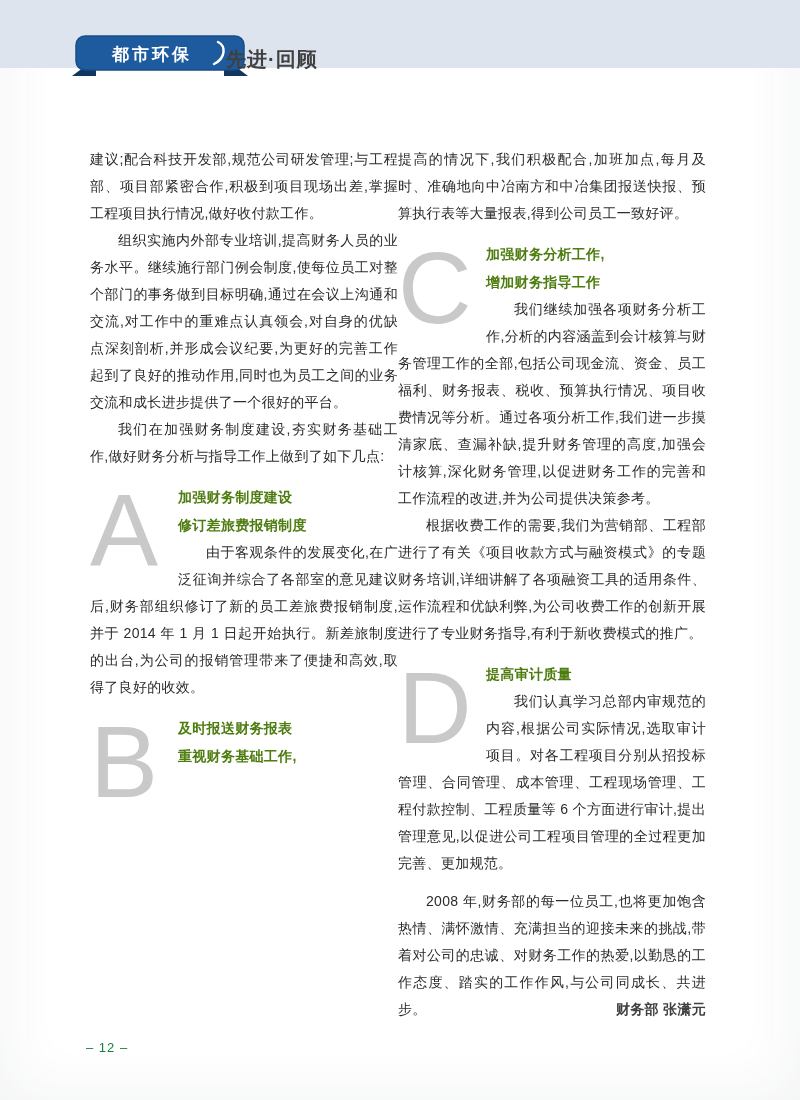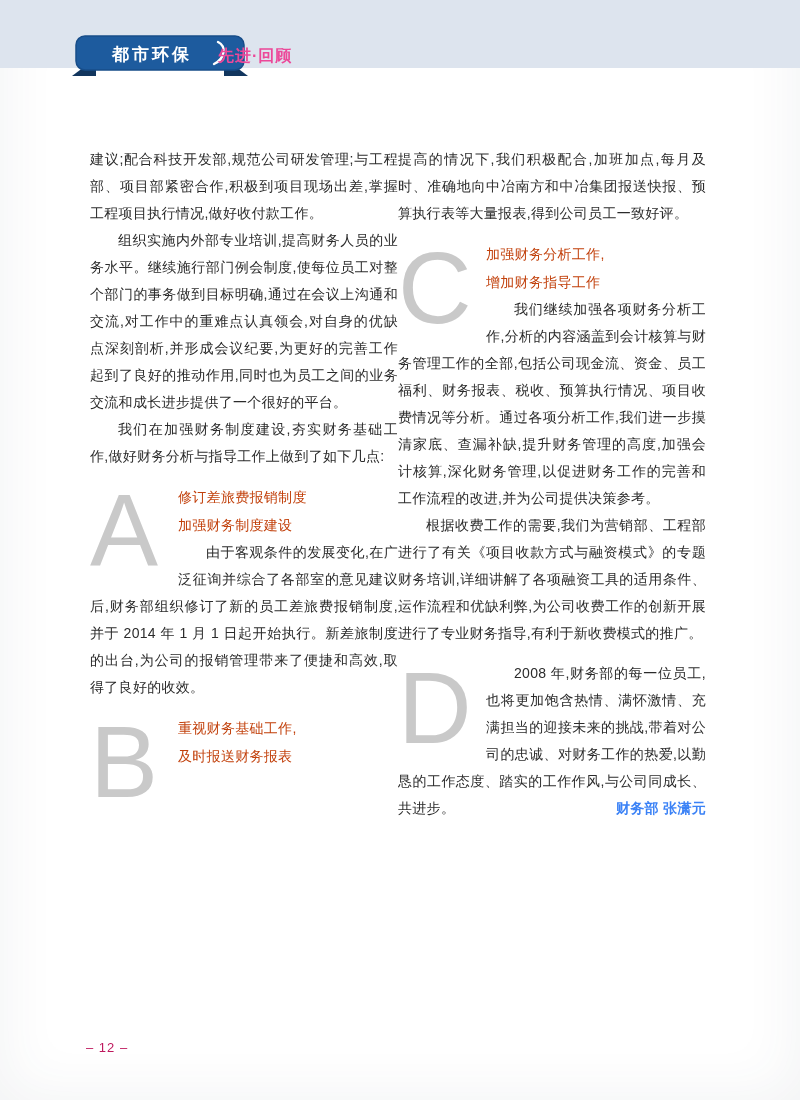--- a/index.html
+++ b/index.html
@@ -10,54 +10,54 @@
     font-family:"Liberation Sans", sans-serif;
     box-shadow: inset 0 0 60px rgba(60,70,90,0.07);
   }
   
   .band {
     position:absolute; left:0; top:0; width:800px; height:68px;
     background:#dde4ee;
   }
   .badge-wrap { position:absolute; left:68px; top:34px; width:184px; height:48px; }
   .section-label {
-    position:absolute; left:218px; top:46px;
-    font-size:16px; font-weight:bold; color:#ec4899; letter-spacing:1px;
+    position:absolute; left:226px; top:46px;
+    font-size:20px; font-weight:bold; color:#404040; letter-spacing:1px;
   }
   
   .content {
     position:absolute; left:90px; top:146px; width:628px;
     display:flex; 
     color:#2b2b2b; font-size:14px; line-height:27px;
     text-align:justify; letter-spacing:0.3px;
   }
   .col { width:308px; }
   p.body-p { margin:0; }
   p.indent { text-indent:2em; }
   
   .section { margin-top:13px; margin-bottom:11px; overflow:visible; }
   .big-letter {
     float:left; width:88px; height:100px;
     font-size:102px; line-height:96px; font-weight:300;
     color:#c9c9c9; letter-spacing:0;
   }
-  .sec-head { font-weight:normal; color:#c2410c; }
+  .sec-head { font-weight:bold; color:#4d7c0f; }
   .sec-head div { line-height:28px; }
   .sec-body { text-indent:2em; }
   .sec-extra { text-indent:2em; margin-top:0; }
   
   .closing { text-indent:2em; margin-top:16px; }
   .signature {
-    text-align:right; font-weight:bold; color:#3b82f6;
+    text-align:right; font-weight:bold; color:#404040;
     margin-top:-27px; line-height:27px;
   }
   
   .page-number {
     position:absolute; left:86px; top:1040px;
-    font-size:13px; color:#be185d; letter-spacing:1px;
+    font-size:13px; color:#15803d; letter-spacing:1px;
   }
 </style>
 </head>
 <body>
 
 <div class="page">
 
   <div class="band"></div>
 
   <div class="badge-wrap">
@@ -75,52 +75,54 @@
   <div class="content">
 
     <div class="col">
       <p class="body-p">建议;配合科技开发部,规范公司研发管理;与工程部、项目部紧密合作,积极到项目现场出差,掌握工程项目执行情况,做好收付款工作。</p>
       <p class="body-p indent">组织实施内外部专业培训,提高财务人员的业务水平。继续施行部门例会制度,使每位员工对整个部门的事务做到目标明确,通过在会议上沟通和交流,对工作中的重难点认真领会,对自身的优缺点深刻剖析,并形成会议纪要,为更好的完善工作起到了良好的推动作用,同时也为员工之间的业务交流和成长进步提供了一个很好的平台。</p>
       <p class="body-p indent">我们在加强财务制度建设,夯实财务基础工作,做好财务分析与指导工作上做到了如下几点:</p>
 
       <div class="section">
         <div class="big-letter">A</div>
         <div class="sec-head">
+          <div>加强财务制度建设</div>
           <div>修订差旅费报销制度</div>
-          <div>加强财务制度建设</div>
         </div>
         <p class="body-p sec-body">由于客观条件的发展变化,在广泛征询并综合了各部室的意见建议后,财务部组织修订了新的员工差旅费报销制度,并于 2014 年 1 月 1 日起开始执行。新差旅制度的出台,为公司的报销管理带来了便捷和高效,取得了良好的收效。</p>
       </div>
 
       <div class="section">
         <div class="big-letter">B</div>
         <div class="sec-head">
+          <div>及时报送财务报表</div>
           <div>重视财务基础工作,</div>
-          <div>及时报送财务报表</div>
         </div>
       </div>
     </div>
 
     <div class="col">
       <p class="body-p">提高的情况下,我们积极配合,加班加点,每月及时、准确地向中冶南方和中冶集团报送快报、预算执行表等大量报表,得到公司员工一致好评。</p>
 
       <div class="section">
         <div class="big-letter">C</div>
         <div class="sec-head">
           <div>加强财务分析工作,</div>
           <div>增加财务指导工作</div>
         </div>
         <p class="body-p sec-body">我们继续加强各项财务分析工作,分析的内容涵盖到会计核算与财务管理工作的全部,包括公司现金流、资金、员工福利、财务报表、税收、预算执行情况、项目收费情况等分析。通过各项分析工作,我们进一步摸清家底、查漏补缺,提升财务管理的高度,加强会计核算,深化财务管理,以促进财务工作的完善和工作流程的改进,并为公司提供决策参考。</p>
         <p class="body-p sec-extra">根据收费工作的需要,我们为营销部、工程部进行了有关《项目收款方式与融资模式》的专题财务培训,详细讲解了各项融资工具的适用条件、运作流程和优缺利弊,为公司收费工作的创新开展进行了专业财务指导,有利于新收费模式的推广。</p>
       </div>
 
       <div class="section">
         <div class="big-letter">D</div>
         <div class="sec-head">
+          <div>提高审计质量</div>
         </div>
+        <p class="body-p sec-body">我们认真学习总部内审规范的内容,根据公司实际情况,选取审计项目。对各工程项目分别从招投标管理、合同管理、成本管理、工程现场管理、工程付款控制、工程质量等 6 个方面进行审计,提出管理意见,以促进公司工程项目管理的全过程更加完善、更加规范。</p>
       </div>
 
       <p class="body-p closing">2008 年,财务部的每一位员工,也将更加饱含热情、满怀激情、充满担当的迎接未来的挑战,带着对公司的忠诚、对财务工作的热爱,以勤恳的工作态度、踏实的工作作风,与公司同成长、共进步。</p>
       <div class="signature">财务部  张潇元</div>
     </div>
 
   </div>
 
   <div class="page-number">– 12 –</div>
 

